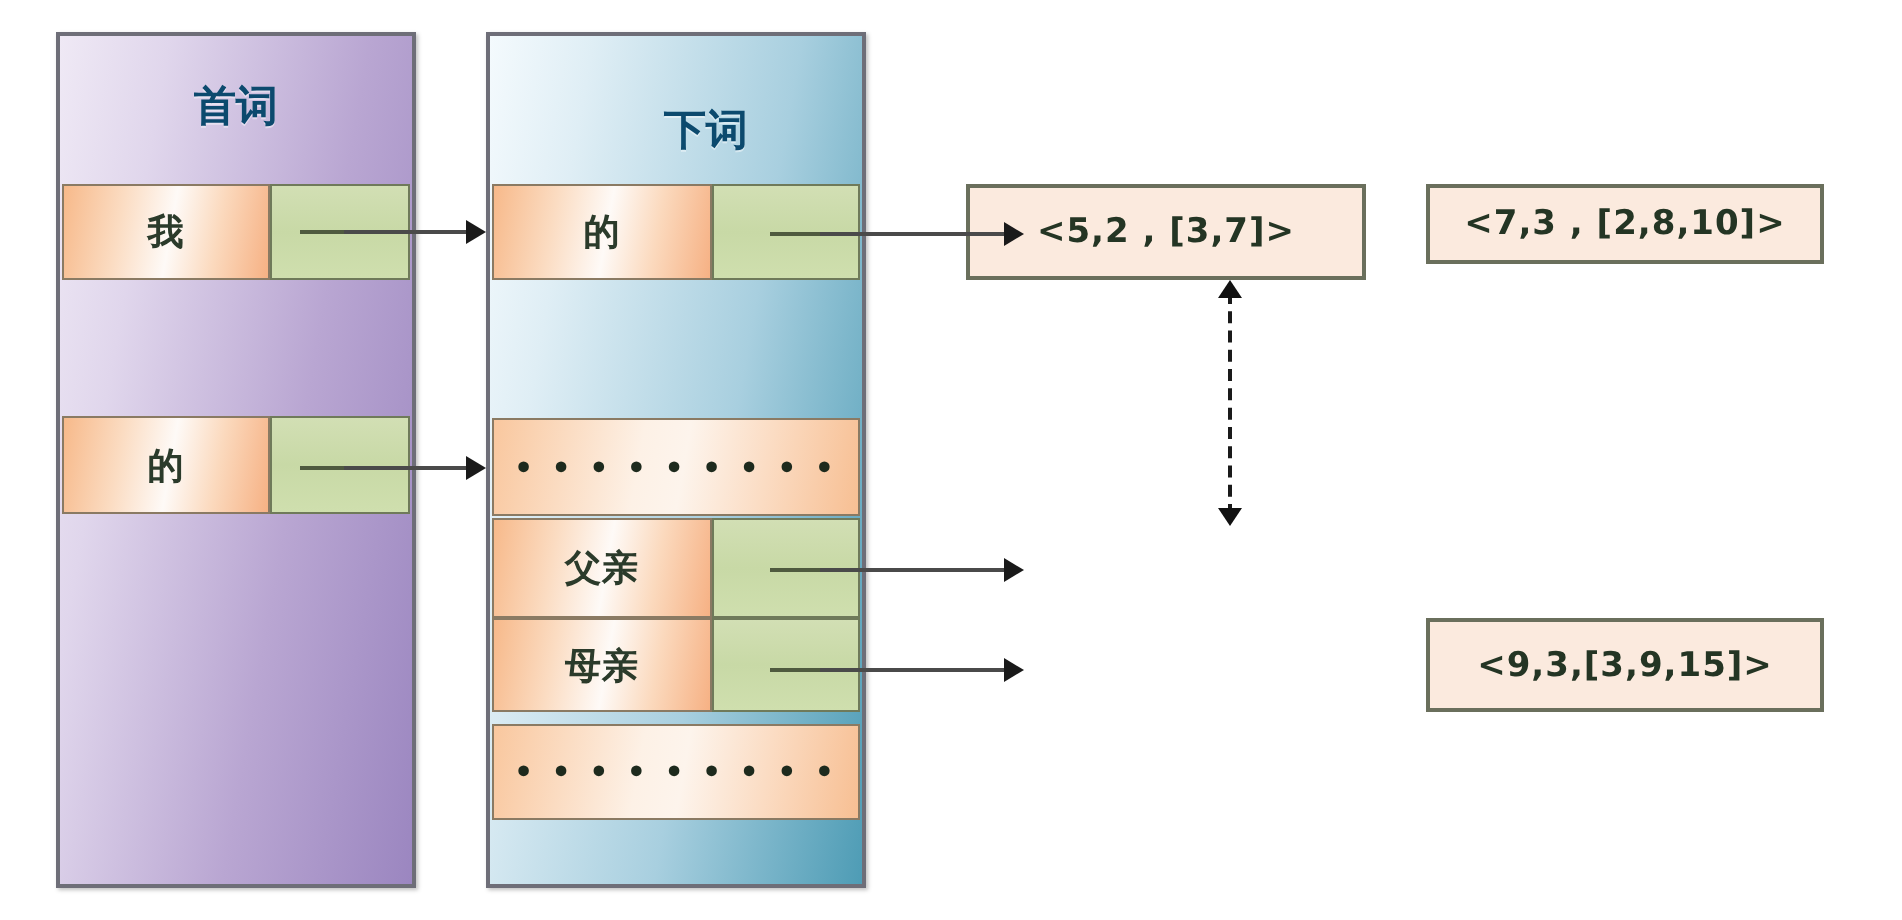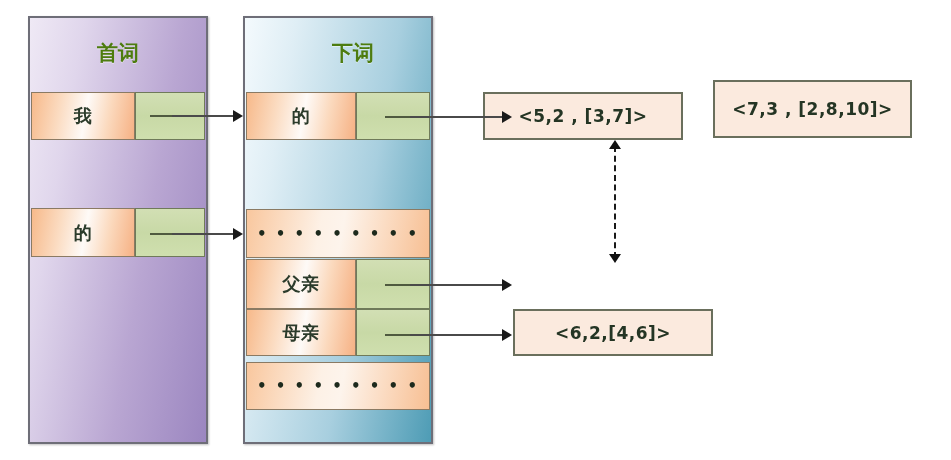--- a/index.html
+++ b/index.html
@@ -82,21 +82,21 @@
     letter-spacing: 2px;
   }
   .col-title {
     position: absolute;
     left: 0; right: 0;
     display: flex;
     align-items: center;
     justify-content: center;
     font-size: 21px;
     font-weight: bold;
-    color: #4d7c0f;
+    color: #0c4a6e;
     text-shadow: 0 1px 0 rgba(255,255,255,0.45);
   }
 
   
   .pcell {
     position: absolute;
     box-sizing: border-box;
     border: 2px solid #6a6f5c;
     background: #fbeade;
     display: flex;
@@ -164,21 +164,21 @@
 
   <div class="slot" style="left:31px; top:208px; width:174px; height:49px;">
     <div class="slot-key" style="width:104px; height:49px;">
       <span class="celltext" style="font-size:18px;">的</span>
     </div>
     <div class="slot-ptr" style="width:70px; height:49px;"></div>
   </div>
 
   <div class="column col-teal" style="left:243px; top:16px; width:190px; height:428px;"></div>
 
-  <div class="col-title" style="left:243px; top:22px; height:62px; width:220px;">下词</div>
+  <div class="col-title" style="left:243px; top:34px; height:62px; width:220px;">下词</div>
 
   <div class="slot" style="left:246px; top:92px; width:184px; height:48px;">
     <div class="slot-key" style="width:110px; height:48px;">
       <span class="celltext" style="font-size:18px;">的</span>
     </div>
     <div class="slot-ptr" style="width:74px; height:48px;"></div>
   </div>
 
   <div class="slot-dots" style="left:246px; top:209px; width:184px; height:49px;">
     <span class="dots-glyph">• • • • • • • • •</span>
@@ -198,27 +198,27 @@
     <div class="slot-ptr" style="width:74px; height:47px;"></div>
   </div>
 
   <div class="slot-dots" style="left:246px; top:362px; width:184px; height:48px;">
     <span class="dots-glyph">• • • • • • • • •</span>
   </div>
 
   <div class="pcell" style="left:483px; top:92px; width:200px; height:48px;">
     <span class="celltext">&lt;5,2 , [3,7]&gt;</span>
   </div>
-  <div class="pcell" style="left:713px; top:80px; width:199px; height:58px;">
+  <div class="pcell" style="left:713px; top:92px; width:199px; height:40px;">
     <span class="celltext">&lt;7,3 , [2,8,10]&gt;</span>
   </div>
 
 
-  <div class="pcell" style="left:513px; top:309px; width:200px; height:47px;">
-    <span class="celltext">&lt;6,2,[4,6]&gt;</span>
+  <div class="pcell" style="left:713px; top:309px; width:199px; height:47px;">
+    <span class="celltext">&lt;9,3,[3,9,15]&gt;</span>
   </div>
 
   <div class="hline-thin" style="left:150px; top:115px; width:40px;"></div>
   <div class="hline" style="left:172px; top:115px; width:62px;"></div>
   <div class="arrowhead" style="left:233px; top:110px;"></div>
 
   <div class="hline-thin" style="left:150px; top:233px; width:40px;"></div>
   <div class="hline" style="left:172px; top:233px; width:62px;"></div>
   <div class="arrowhead" style="left:233px; top:228px;"></div>
 

